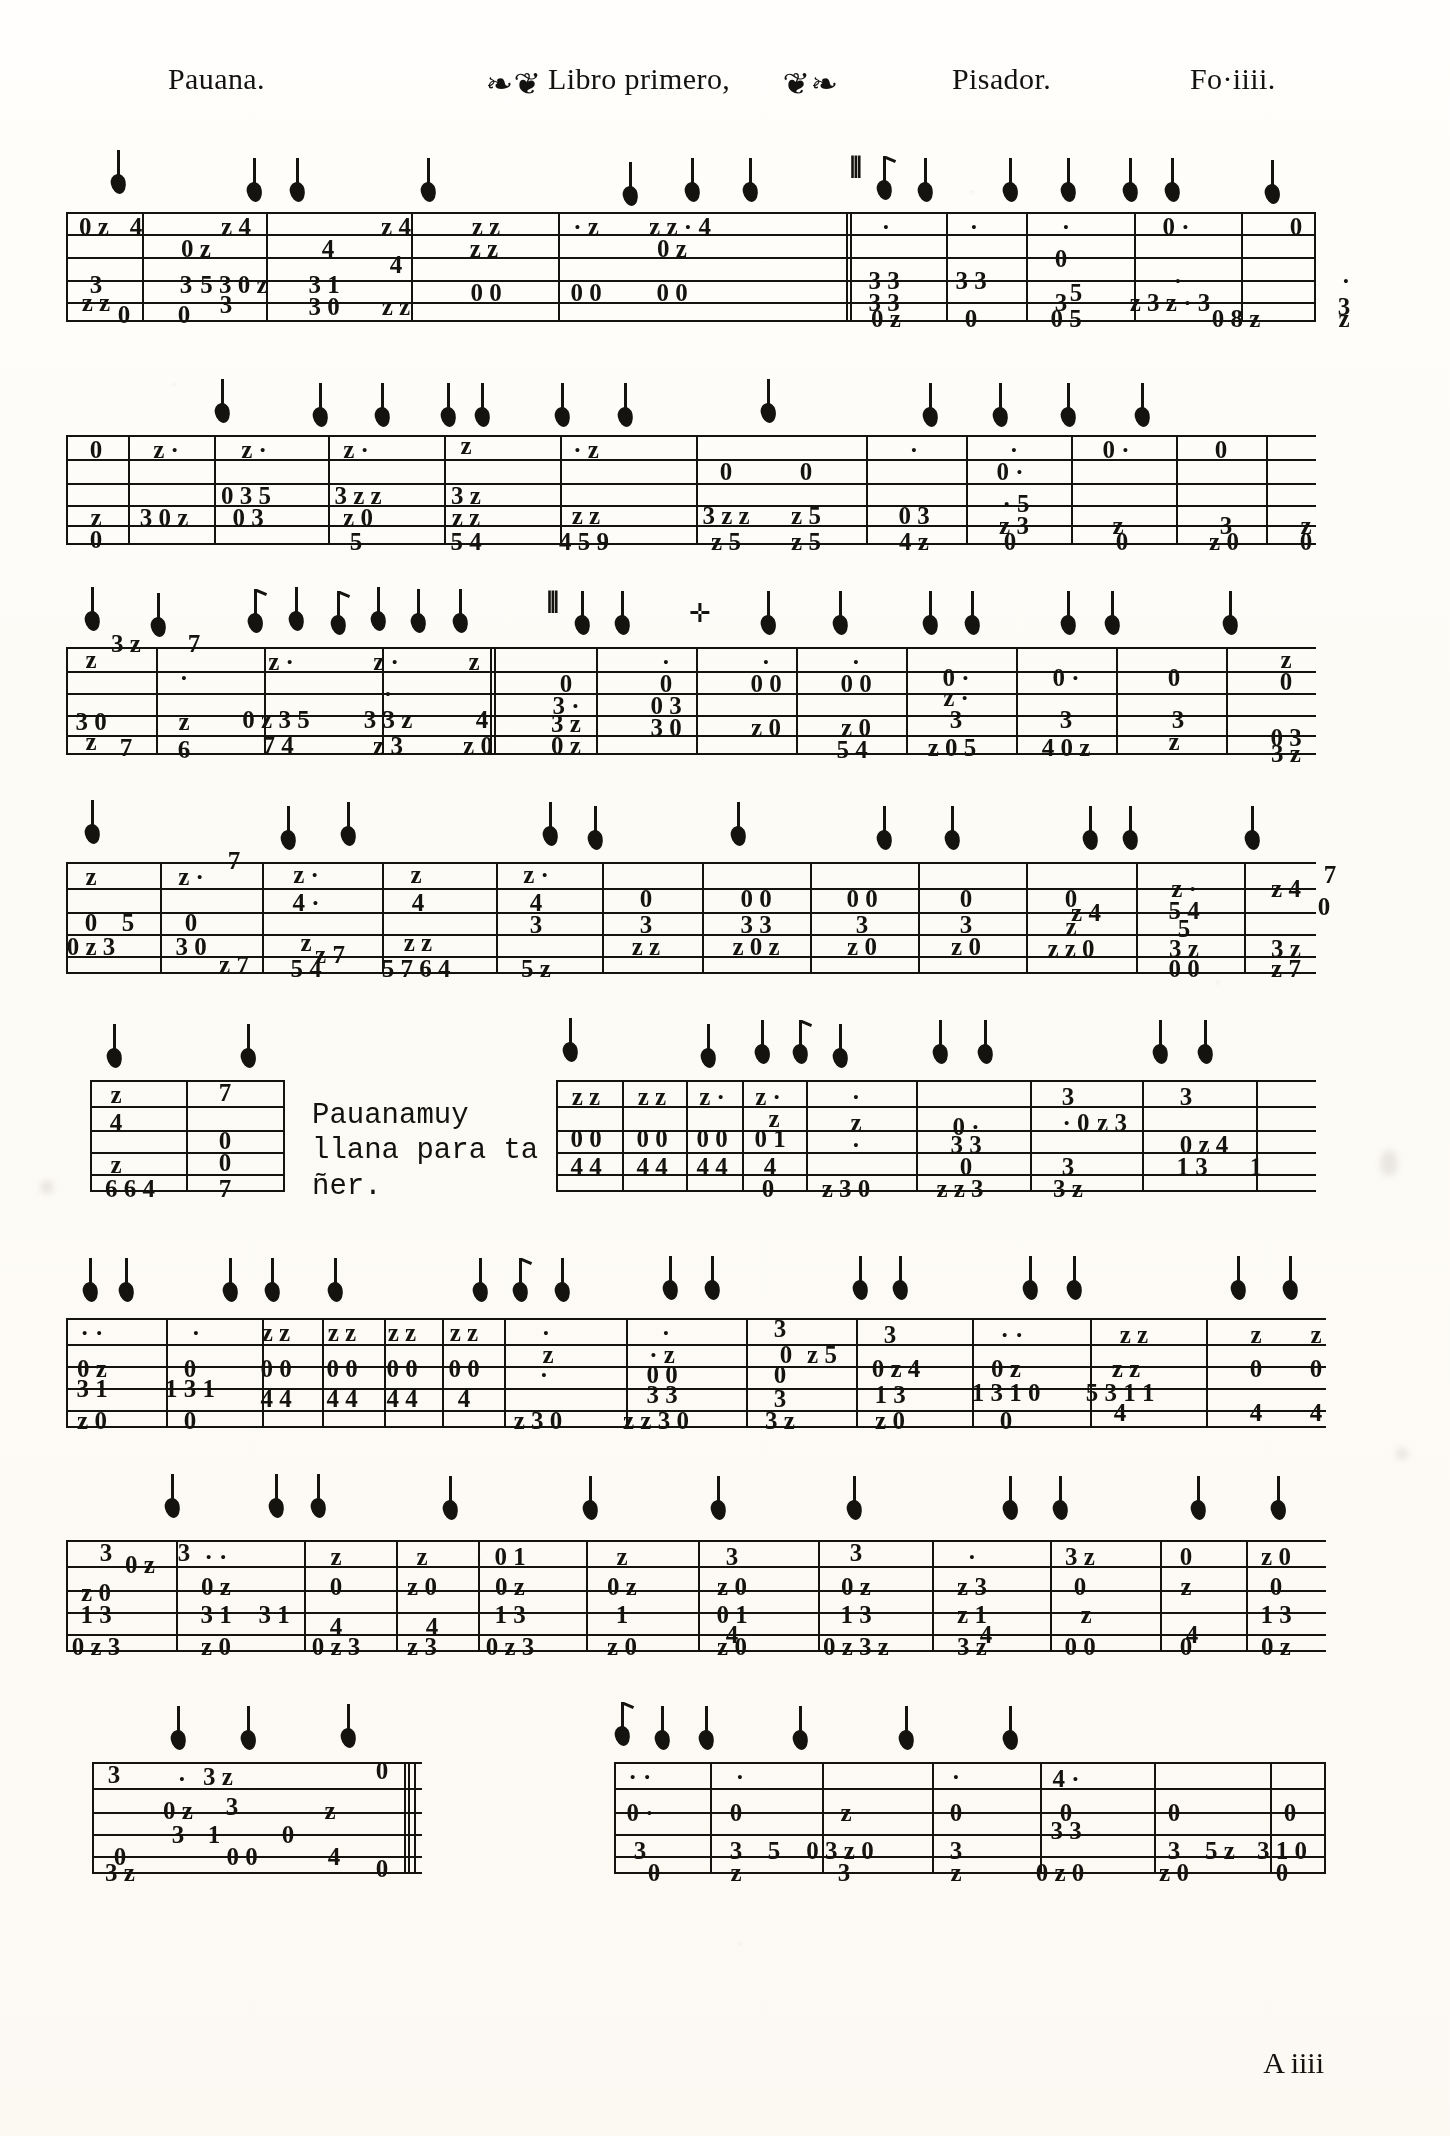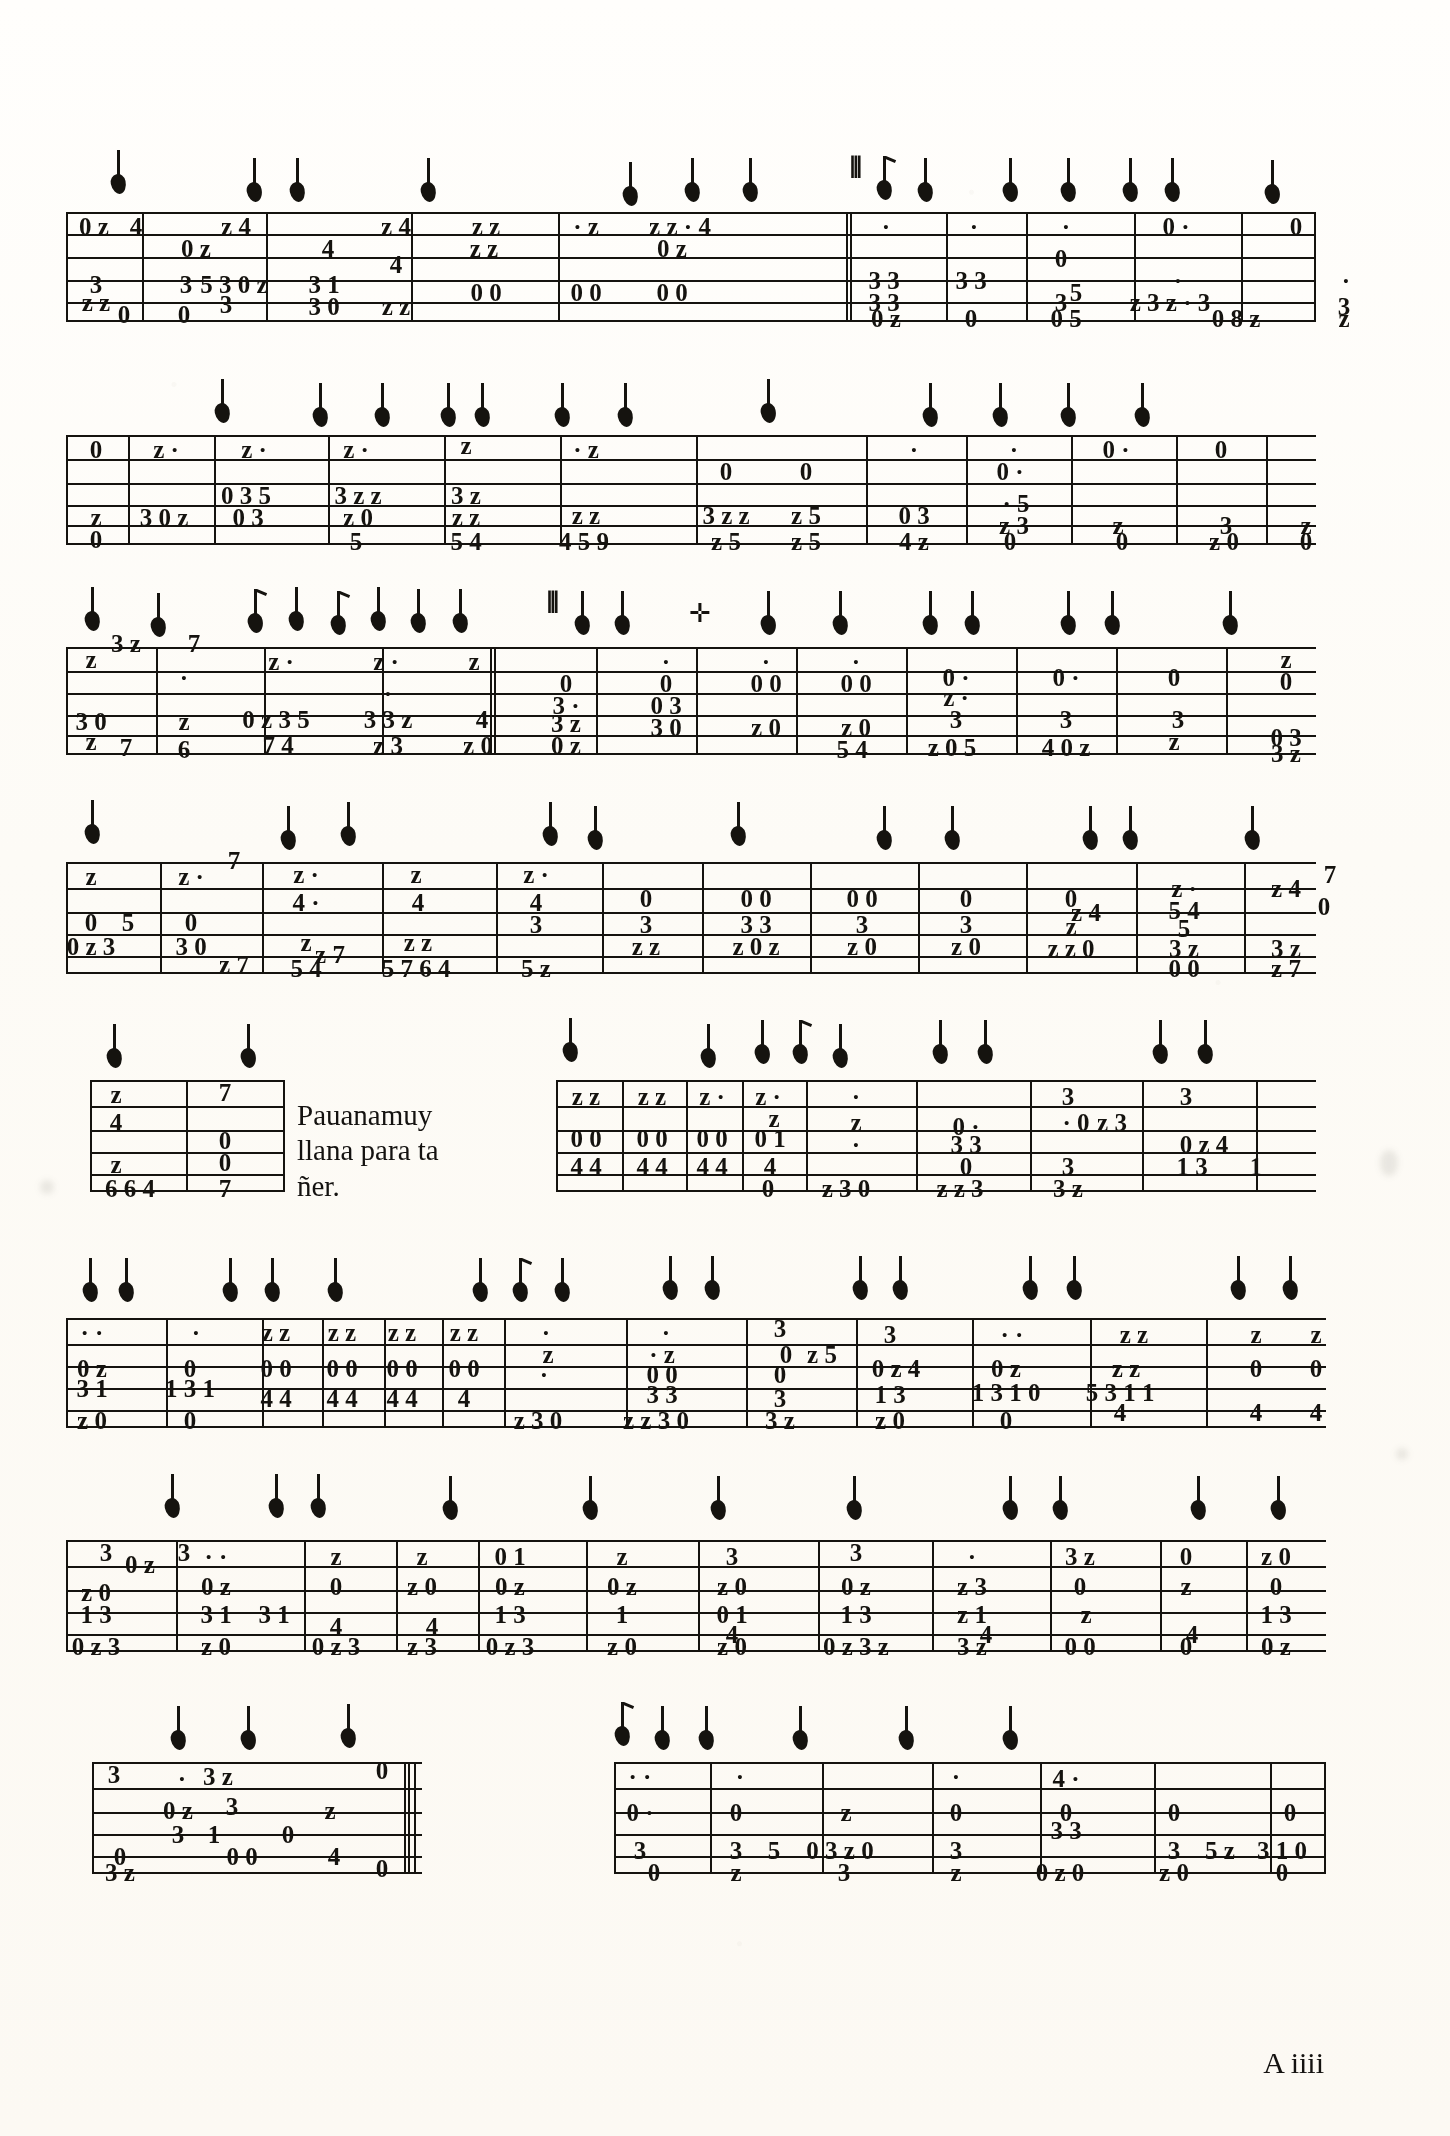--- a/index.html
+++ b/index.html
@@ -170,20 +170,28 @@
     filter: blur(3px);
     pointer-events: none;
   }
 </style>
 </head>
 <body>
 
 <div class="page">
   <div class="paper-texture"></div>
 
+  <div class="header">
+    <span class="hdr-left">Pauana.</span>
+    <span class="orn orn-a">❧❦</span>
+    <span class="hdr-center">Libro primero,</span>
+    <span class="orn orn-b">❦❧</span>
+    <span class="hdr-right">Pisador.</span>
+    <span class="hdr-folio">Fo·iiii.</span>
+  </div>
 
   <div class="system" style="top:150px;height:220px;">
 
     <div class="rhythm" style="left:118px;top:0;">
         <div class="stem"></div>
         <div class="head"></div>
       </div>
     <div class="rhythm" style="left:254px;top:8px;">
         <div class="stem"></div>
         <div class="head"></div>
@@ -728,21 +736,21 @@
       <div class="tabnum" style="left:26px;top:12px;">z</div>
       <div class="tabnum" style="left:26px;top:40px;">4</div>
       <div class="tabnum" style="left:26px;top:82px;">z</div>
       <div class="tabnum" style="left:40px;top:106px;">6 6 4</div>
       <div class="tabnum" style="left:135px;top:10px;">7</div>
       <div class="tabnum" style="left:135px;top:58px;">0</div>
       <div class="tabnum" style="left:135px;top:80px;">0</div>
       <div class="tabnum" style="left:135px;top:106px;">7</div>
     </div>
 
-    <div class="prose" style="left:297px;top:80px;width:240px;">Pauanamuy
+    <div class="prose" style="left:312px;top:80px;width:240px;font-family:Liberation Mono, monospace;">Pauanamuy
 llana para ta
 ñer.</div>
 
     <div class="staff" style="left:556px;top:62px;width:760px;height:112px;">
       <div class="line" style="top:24px;"></div>
       <div class="line" style="top:48px;"></div>
       <div class="line" style="top:70px;"></div>
       <div class="line" style="top:92px;"></div>
       <div class="barline" style="left:0;"></div>
       <div class="barline" style="left:66px;"></div>

